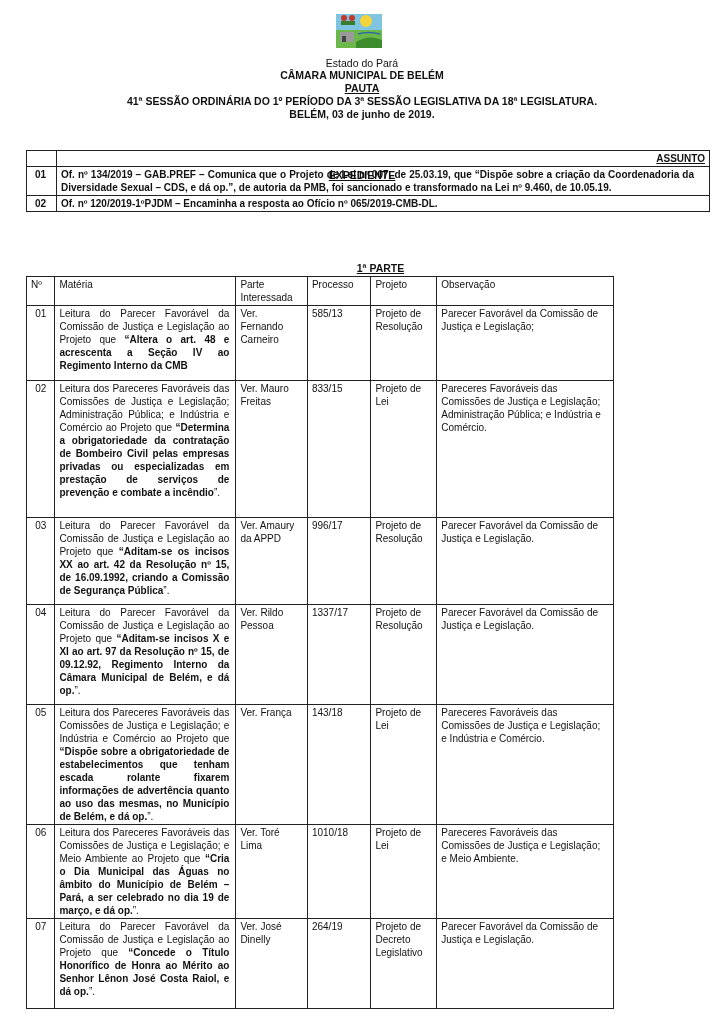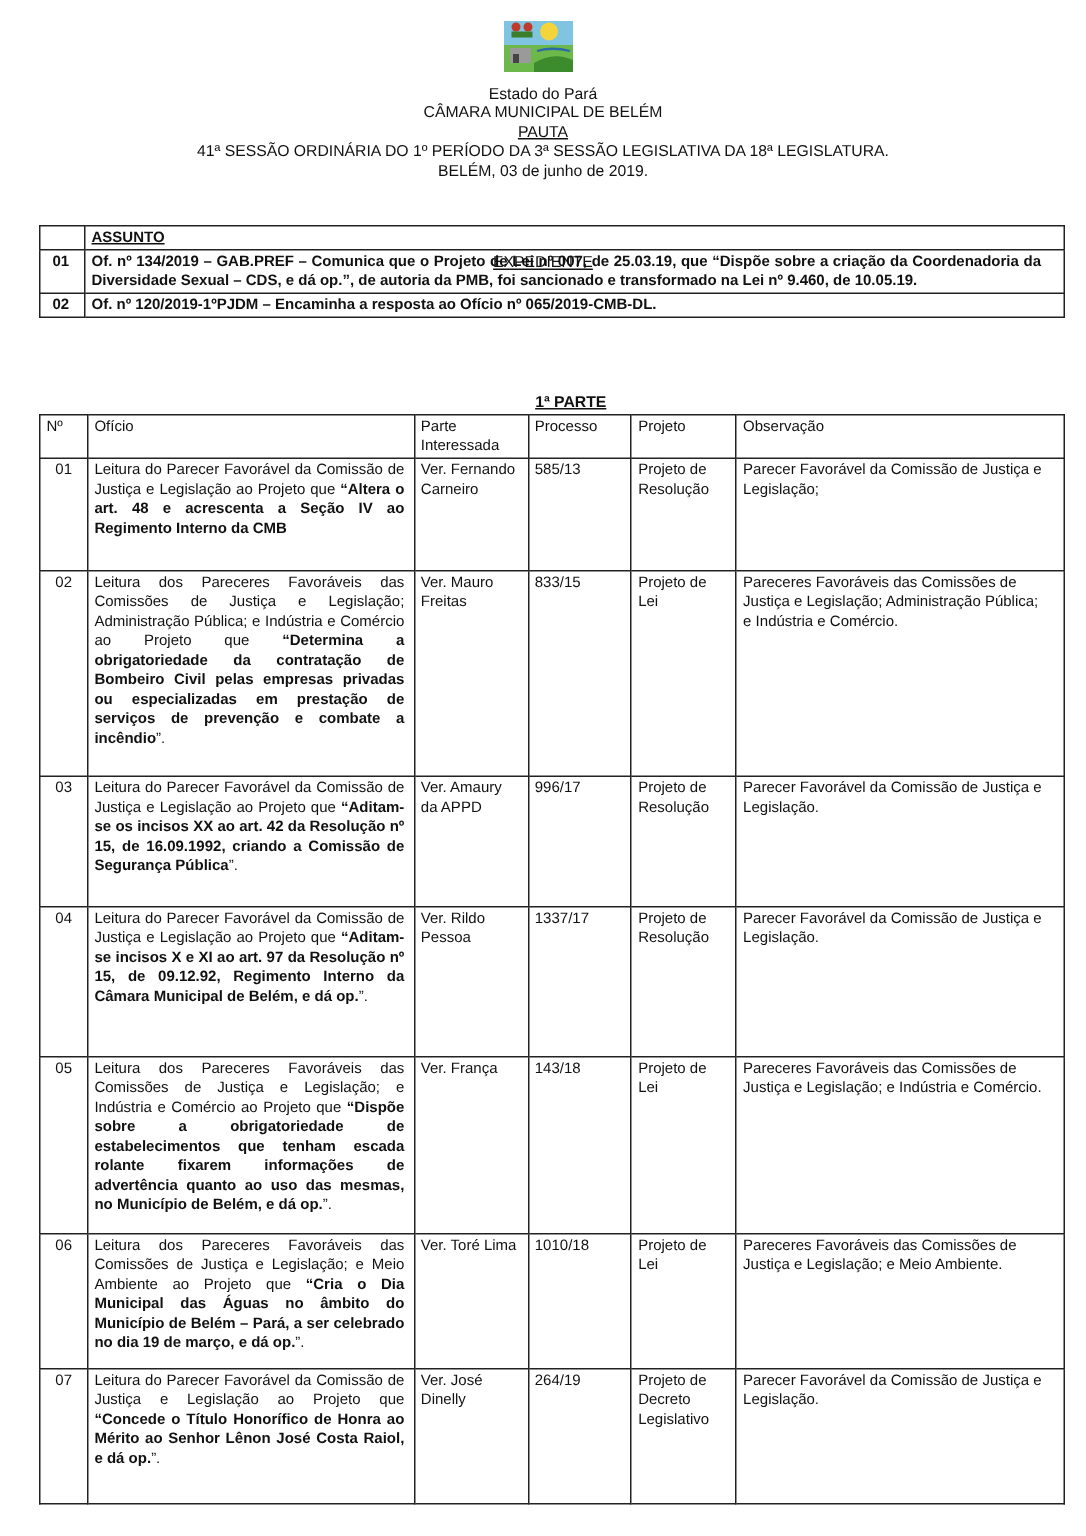--- a/index.html
+++ b/index.html
@@ -1,30 +1,30 @@
 <!DOCTYPE html>
 <html><head>
   <meta charset="utf-8">
   <style>
     * { box-sizing: border-box; margin: 0; padding: 0; }
     html, body { width: 724px; height: 1024px; background: #ffffff; overflow: hidden; }
     body { font-family: "Liberation Sans", sans-serif; color: #111; font-size: 10px; position: relative; }
     .logo { position: absolute; left: 334px; top: 12px; width: 50px; height: 38px; }
-    .hdr { position: absolute; left: 0; width: 724px; text-align: center; font-weight: normal; font-size: 10.5px; line-height: 13px; }
+    .hdr { position: absolute; left: 0; width: 724px; text-align: center; font-weight: bold; font-size: 10.5px; line-height: 13px; }
     .hdr.normal { font-weight: normal; }
     .u { text-decoration: underline; }
     table { border-collapse: collapse; position: absolute; }
     td, th { border: 1.4px solid #222; vertical-align: top; font-size: 10px; line-height: 13px; padding: 1px 4px; }
     #exp { left: 26px; top: 150px; width: 684px; }
     #exp td { font-weight: bold; }
     #exp .num { width: 30px; text-align: left; padding-left: 8px; }
-    #exp .head { text-align: left; text-decoration: underline; }
+    #exp .head { text-align: right; text-decoration: underline; }
     #exp .txt { text-align: justify; padding-right: 15px; }
     #parte-title { position: absolute; left: 0; width: 724px; top: 262px; text-align: center; font-weight: bold; font-size: 10.5px; text-decoration: underline; padding-left: 37px; }
-    #main { left: 26px; top: 276px; width: 684px; }
+    #main { left: 26px; top: 276px; width: 588px; }
     #main th { font-weight: normal; text-align: left; }
     #main .c-num { width: 32px; text-align: center; }
     #main .c-mat { width: 218px; text-align: justify; padding-right: 6px; }
     #main .c-parte { width: 76px; }
     #main .c-proc { width: 69px; }
     #main .c-proj { width: 70px; }
     #main .c-obs { width: 219px; padding-right: 10px; }
     #main th.c-num { text-align: left; }
     .b { font-weight: bold; }
   </style>
@@ -70,21 +70,21 @@
   </tr>
 </tbody>
   </table>
 
 <div id="parte-title">1ª PARTE</div>
 
 <table id="main">
   <tbody>
       <tr>
     <th class="c-num">Nº</th>
-    <th class="c-mat">Ofício</th>
+    <th class="c-mat">Matéria</th>
     <th class="c-parte">Parte Interessada</th>
     <th class="c-proc">Processo</th>
     <th class="c-proj">Projeto</th>
     <th class="c-obs">Observação</th>
   </tr>
 
   <tr style="height:75px;">
     <td class="c-num">01</td>
     <td class="c-mat"><span>Leitura do Parecer Favorável da Comissão de Justiça e Legislação ao Projeto que </span><span class="b">“Altera o art. 48 e acrescenta a Seção IV ao Regimento Interno da CMB</span><span></span></td>
     <td class="c-parte">Ver. Fernando Carneiro</td>

